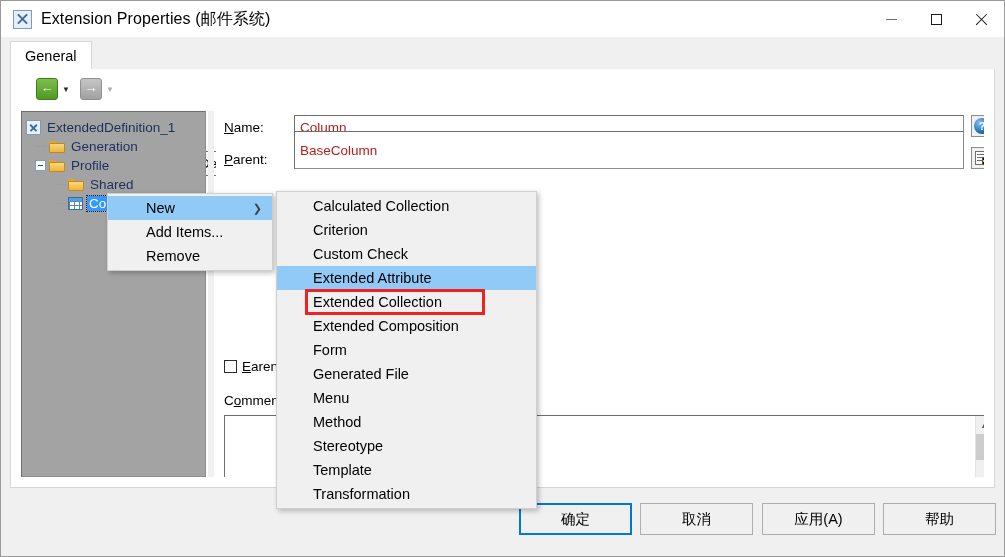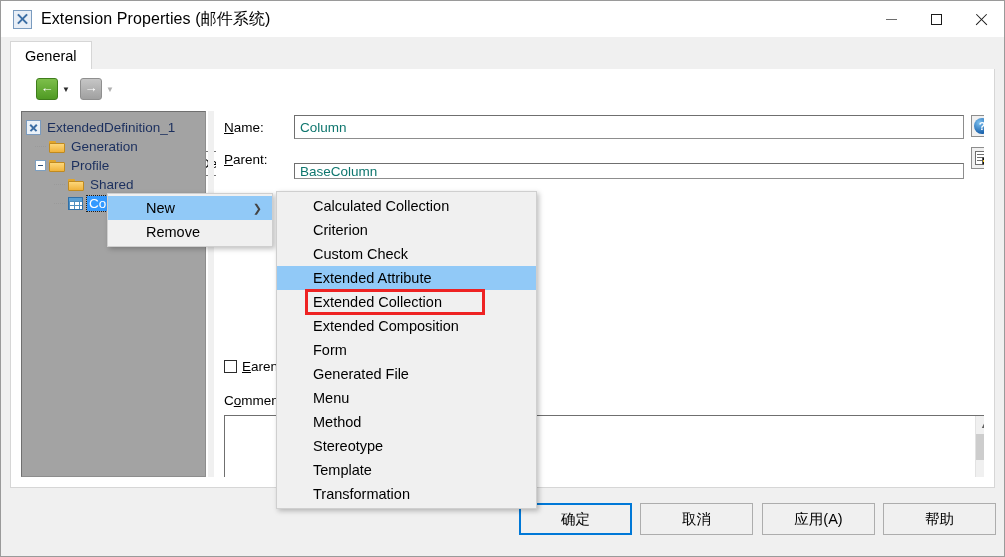--- a/index.html
+++ b/index.html
@@ -209,21 +209,21 @@
   .tlabel.sel{
     background:#3399ff;color:#ffffff;outline:1px dotted #1b1b1b;
   }
 
   
   .frow{position:absolute;display:flex;align-items:center;}
   .flabel{font-size:13.5px;color:#000;}
   .ftext{
     background:#ffffff;border:1px solid #8d8d8d;box-sizing:border-box;
     border-top-color:#6f6f6f;border-left-color:#6f6f6f;
-    font-size:13.5px;color:#0f766e;
+    font-size:13.5px;color:#b91c1c;
     display:flex;align-items:center;padding-left:5px;
   }
   .sqbtn{
     width:22px;height:22px;background:#f0f0f0;border:1px solid #8d8d8d;
     box-sizing:border-box;display:flex;align-items:center;justify-content:center;
   }
   .helpglyph{
     width:16px;height:16px;border-radius:50%;
     background:radial-gradient(circle at 35% 30%,#7cc0ef,#1b63ad 70%);
     color:#ffffff;font-size:11px;font-weight:bold;line-height:16px;text-align:center;
@@ -420,21 +420,21 @@
       <div class="ftext" style="position:absolute;left:78px;top:4px;width:670px;height:24px;">
         <span>Column</span>
       </div>
       <div class="sqbtn" style="position:absolute;left:755px;top:4px;">
         <span class="helpglyph">?</span>
       </div>
 
       <div class="frow" style="left:8px;top:41px;">
         <span class="flabel"><u>P</u><span>arent:</span></span>
       </div>
-      <div class="ftext" style="position:absolute;left:78px;top:52px;width:670px;height:16px;">
+      <div class="ftext" style="position:absolute;left:78px;top:20px;width:670px;height:38px;">
         <span>BaseColumn</span>
       </div>
       <div class="sqbtn" style="position:absolute;left:755px;top:36px;">
         <span class="propglyph"></span>
       </div>
 
       <div class="frow" style="left:8px;top:248px;">
         <span class="chk"></span>
         <span class="flabel"><u>E</u><span>arent</span></span>
       </div>
@@ -452,20 +452,23 @@
 
     </div>
   </div>
 
   <div class="menu" style="left:106px;top:192px;width:166px;">
     <div class="mitem hl" style="padding-left:38px;">
       <span class="mlabel">New</span>
       <span class="msub">❯</span>
     </div>
     <div class="mitem" style="padding-left:38px;">
+      <span class="mlabel">Add Items...</span>
+    </div>
+    <div class="mitem" style="padding-left:38px;">
       <span class="mlabel">Remove</span>
     </div>
   </div>
 
   <div class="menu" style="left:275px;top:190px;width:261px;">
     <div class="mitem" style="padding-left:36px;">
         <span>Calculated Collection</span>
       </div>
     <div class="mitem" style="padding-left:36px;">
         <span>Criterion</span>

